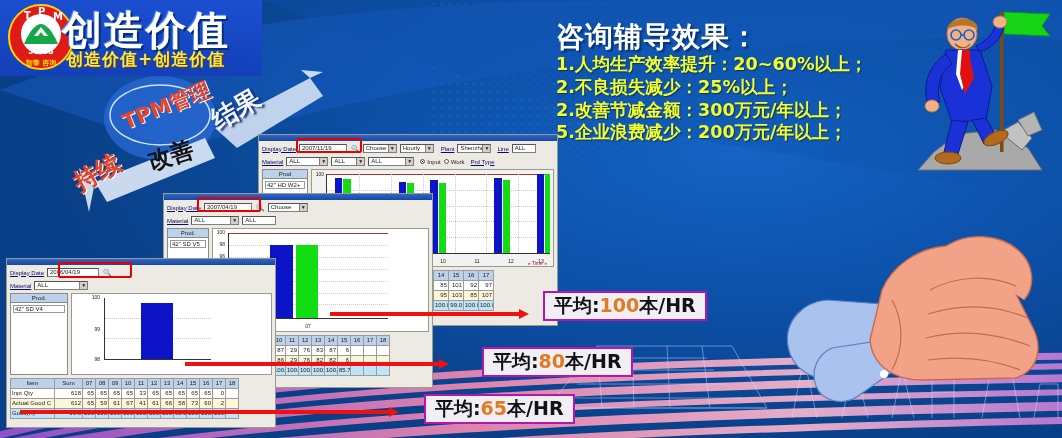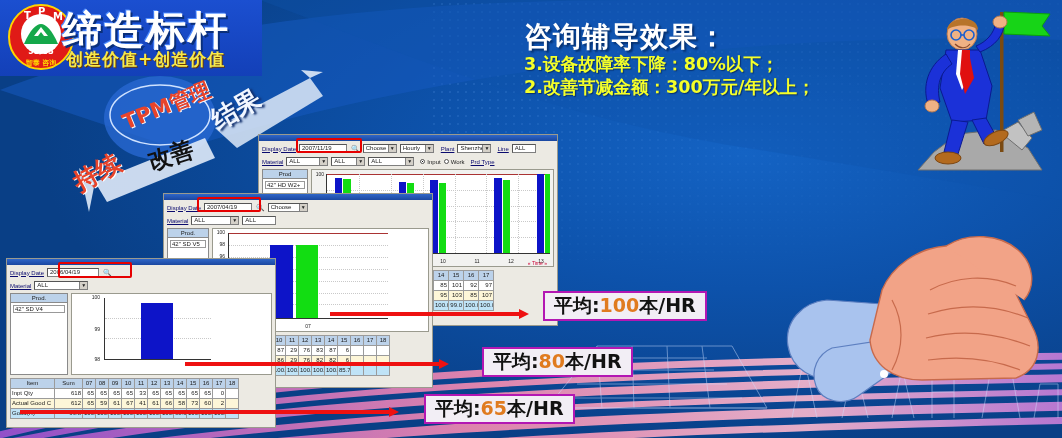--- a/index.html
+++ b/index.html
@@ -62,21 +62,21 @@
   #lbl-tpm   { left:120px; top:92px; font-size:21px; color:#e8442b;
                transform:rotate(-22deg); text-shadow:1px 1px 0 #ffffff; }
   #lbl-gaishan { left:148px; top:140px; font-size:23px; color:#111;
                transform:rotate(-18deg); }
   #lbl-jieguo{ left:210px; top:92px; font-size:26px; color:#f2f7ff;
                transform:rotate(-30deg); text-shadow:2px 2px 2px #12306e; }
   #lbl-chixu { left:72px; top:156px; font-size:25px; color:#e8442b;
                transform:rotate(-28deg); text-shadow:1px 1px 0 #ffffff; }
 
   
-  #right-panel { position:absolute; left:524px; top:22px; width:400px; z-index:9; }
+  #right-panel { position:absolute; left:556px; top:22px; width:400px; z-index:9; }
   #effect-title {
     font-family:"DejaVu Sans", sans-serif;
     font-size:28px; font-weight:bold; color:#ffffff;
     letter-spacing:1px; line-height:1.08;
     text-shadow:2px 2px 2px #06306e;
     margin-bottom:1px;
   }
   .effect-item {
     font-family:"DejaVu Sans", sans-serif;
     font-size:17.6px; font-weight:bold; color:#f4ff29;
@@ -262,40 +262,42 @@
   <circle cx="33" cy="30" r="20" fill="#ffffff"></circle>
   <path d="M16,40 C22,26 28,20 33,20 C38,20 44,26 50,40 Z" fill="#15a84a"></path>
   <path d="M26,32 L33,23 L40,32 L36,32 L33,28 L30,32 Z" fill="#ffffff"></path>
   <text x="16" y="15" font-family="DejaVu Sans, sans-serif" font-size="10" font-weight="bold" fill="#ffffff">T</text>
   <text x="30" y="11" font-family="DejaVu Sans, sans-serif" font-size="10" font-weight="bold" fill="#ffffff">P</text>
   <text x="45" y="16" font-family="DejaVu Sans, sans-serif" font-size="10" font-weight="bold" fill="#ffffff">M</text>
   <text x="33" y="50" text-anchor="middle" font-family="DejaVu Sans, sans-serif" font-size="8" font-weight="bold" fill="#ffffff">5S/6S</text>
   <text x="33" y="61" text-anchor="middle" font-family="DejaVu Sans, sans-serif" font-size="7" font-weight="bold" fill="#ffd400">智泰 咨询</text>
 </svg>
 
-<div id="brand-title">缔造标杆</div>
+<div id="brand-title">创造价值</div>
 <div id="brand-sub">创造价值+创造价值</div>
 
 <svg style="position:absolute;left:55px;top:70px;width:270px;height:150px;z-index:5;" viewBox="0 0 270 150">
   <ellipse cx="105" cy="48" rx="56" ry="42" fill="#2a6ad4" opacity=".75"></ellipse>
   <ellipse cx="105" cy="45" rx="50" ry="30" fill="none" stroke="#cfe2ff" stroke-width="1.5"></ellipse>
   <path d="M160,58 L255,8 L268,26 L182,78 Z" fill="#dfeaf8" opacity=".85"></path>
   <path d="M40,112 L150,68 L160,88 L52,132 Z" fill="#dfeaf8" opacity=".9"></path>
   <path d="M40,112 L24,98 L34,142 Z" fill="#dfeaf8" opacity=".9"></path>
   <path d="M255,8 L246,0 L268,2 Z" fill="#dfeaf8" opacity=".9"></path>
 </svg>
 <div class="arrow-label" id="lbl-tpm">TPM管理</div>
 <div class="arrow-label" id="lbl-gaishan">改善</div>
 <div class="arrow-label" id="lbl-jieguo">结果</div>
 <div class="arrow-label" id="lbl-chixu">持续</div>
 
 <div id="right-panel">
   <div id="effect-title">咨询辅导效果：</div>
-  <div class="effect-item">3.设备故障率下降：80%以下；</div>
+  <div class="effect-item">1.人均生产效率提升：20~60%以上；</div>
+  <div class="effect-item">2.不良损失减少：25%以上；</div>
   <div class="effect-item">2.改善节减金额：300万元/年以上；</div>
+  <div class="effect-item">5.企业浪费减少：200万元/年以上；</div>
 </div>
 
 <div class="app-win" id="panel3" style="left:258px; top:134px; width:300px; height:192px; z-index:10;">
   <div class="app-titlebar"></div>
 
   <div class="ctl-row" style="margin-top:1px;">
     <span class="ctl-lbl">Display Date</span>
     <span class="ctl-box" style="width:48px;">
       <span>2007/11/19</span>
     </span>

